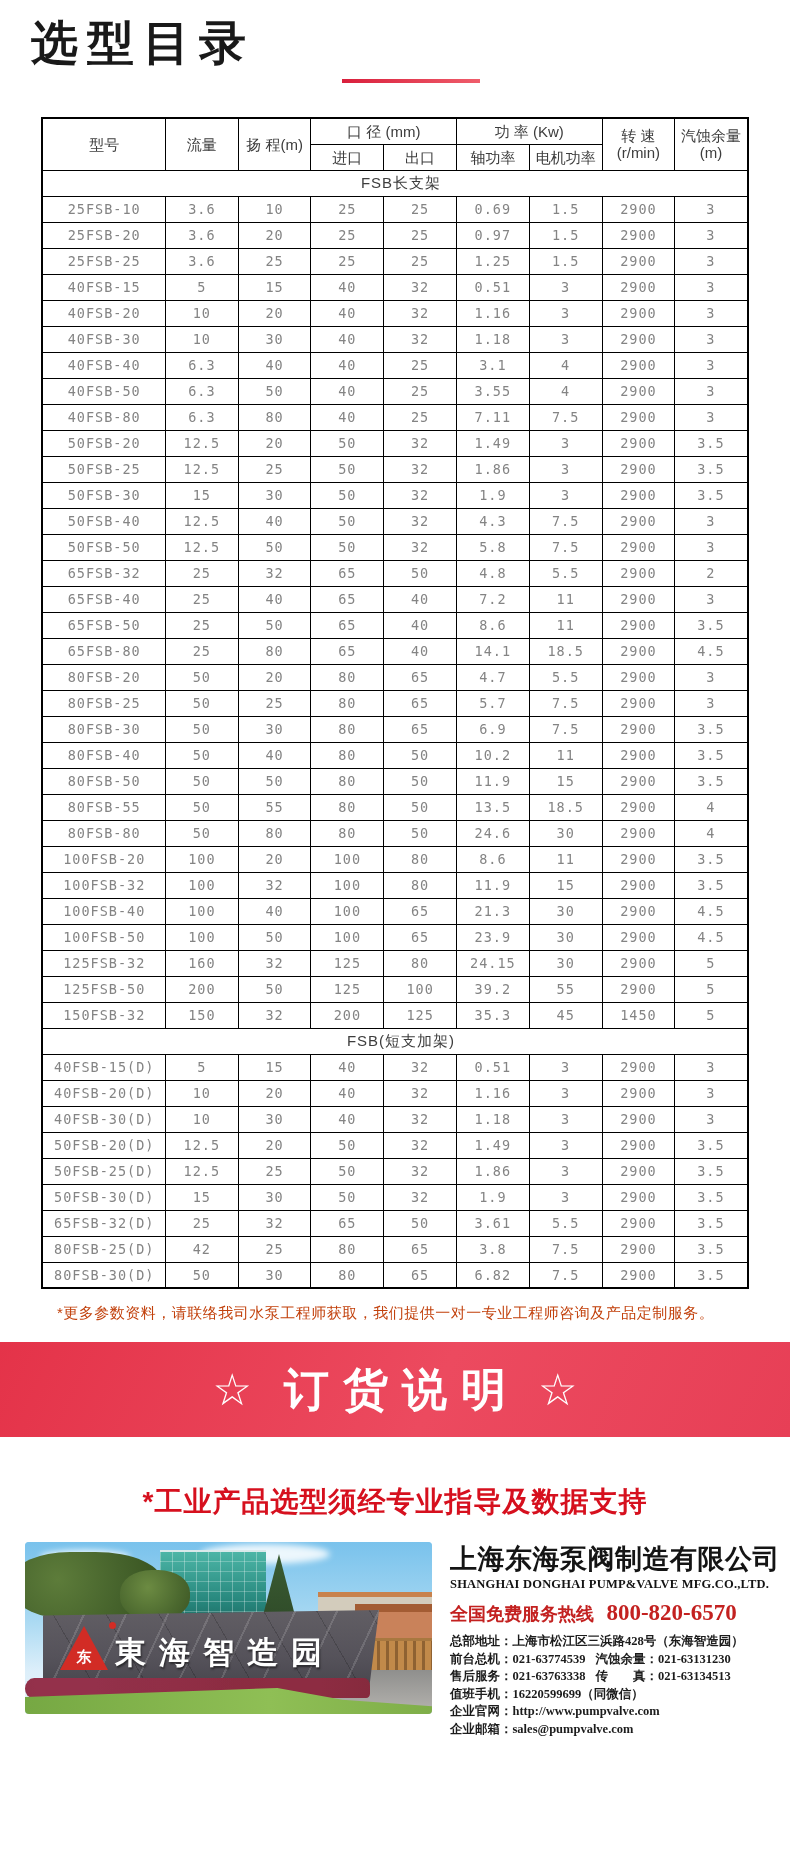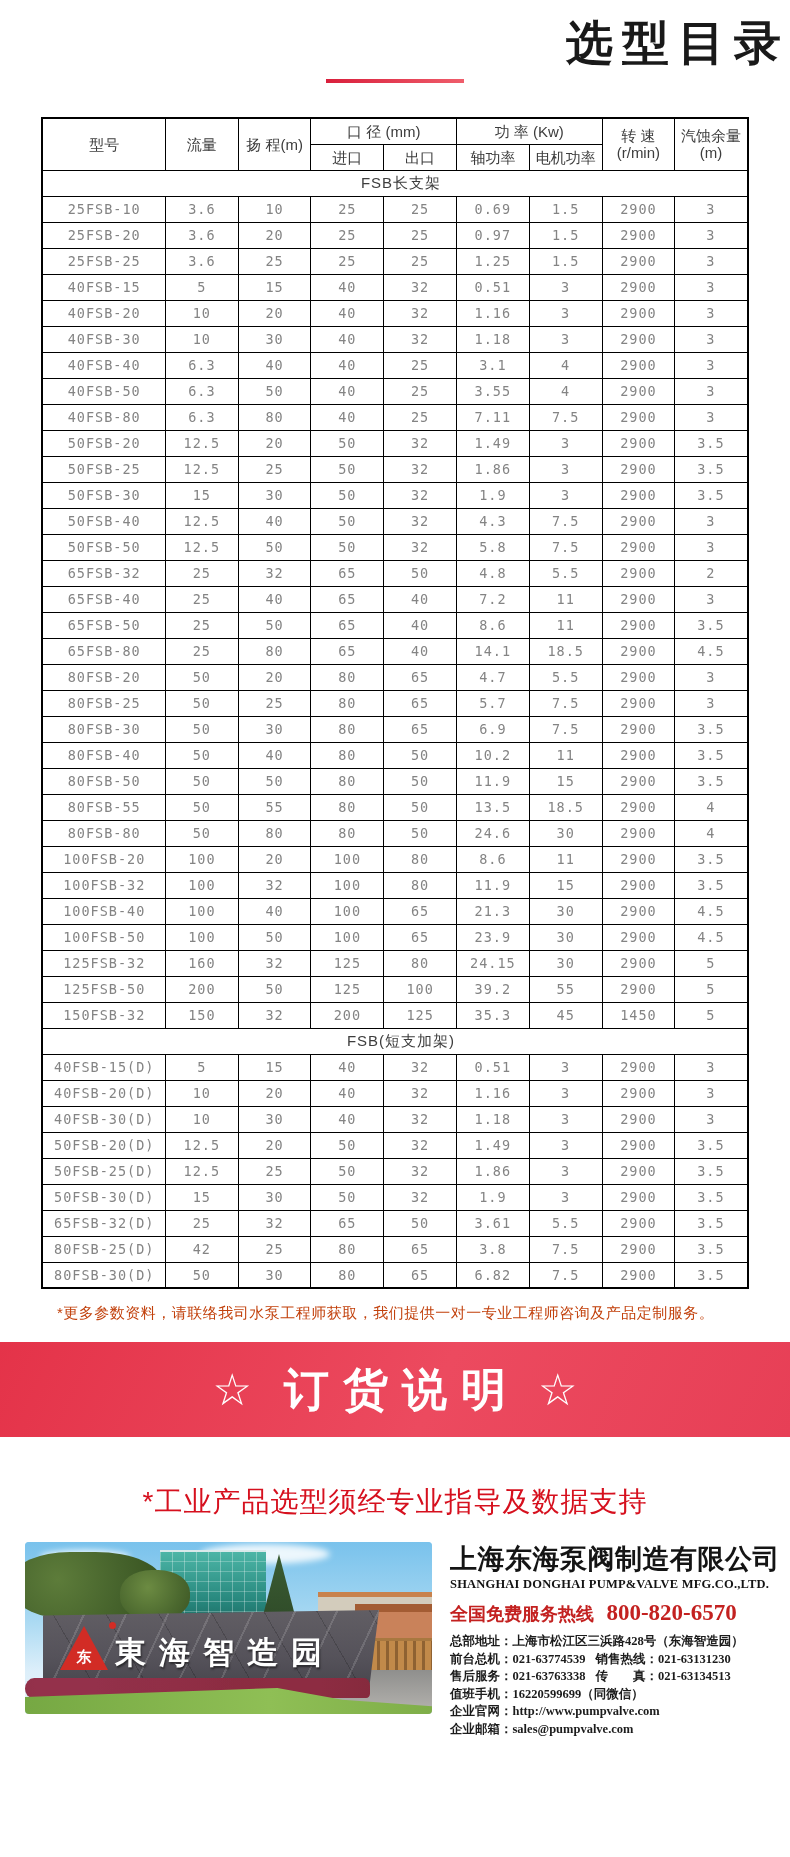--- a/index.html
+++ b/index.html
@@ -4,21 +4,21 @@
 <style>
   * { box-sizing: border-box; }
   html,body { margin:0; padding:0; }
   body {
     width:790px; height:1857px; background:#ffffff;
     font-family:"Liberation Sans", sans-serif;
     position:relative; overflow:hidden;
   }
 
   
-  .title-wrap { padding-top:14px; text-align:right; }
+  .title-wrap { padding-top:14px; text-align:left;padding-left:31px; }
   .page-title {
     font-size:47px; font-weight:900; color:#191919;
     letter-spacing:9px; line-height:58px; margin:0;
   }
   .title-underline {
     width:138px; height:4px; margin:7px auto 0;
     background:linear-gradient(90deg,#d91f3c,#ef5d6b);
   }
 
   
@@ -58,21 +58,21 @@
   }
   .order-banner .star { font-size:44px; font-weight:400; line-height:95px; }
   .order-banner .banner-text {
     font-size:45px; font-weight:900; letter-spacing:14px;
     margin:0 18px 0 32px; line-height:95px;
   }
 
   
   .slogans { margin-top:40px; text-align:center; }
   .slogan-line {
-    font-size:28px; font-weight:400; color:#d6101e;
+    font-size:28px; font-weight:700; color:#d6101e;
     line-height:49px; letter-spacing:1px; margin:0;
   }
 
   
   .footer { margin-top:16px; padding:0 24px 0 25px; display:flex; }
 
   
   .photo {
     width:407px; height:172px; position:relative; overflow:hidden;
     border-radius:4px; flex:0 0 auto; background:#9ed2f0;
@@ -705,20 +705,20 @@
 
   <div class="company-info">
     <p class="company-cn">上海东海泵阀制造有限公司</p>
     <p class="company-en">SHANGHAI DONGHAI PUMP&amp;VALVE MFG.CO.,LTD.</p>
     <div class="hotline">
       <span class="hotline-label">全国免费服务热线</span>
       <span class="hotline-number">800-820-6570</span>
     </div>
     <div class="contacts">
         <div class="contact-line"><span class="c-label">总部地址：</span><span class="c-value">上海市松江区三浜路428号（东海智造园）</span></div>
-        <div class="contact-line"><span class="c-label">前台总机：</span><span class="c-value">021-63774539</span><span class="c-label">销售热线：</span><span class="c-value">021-63131230</span></div>
+        <div class="contact-line"><span class="c-label">前台总机：</span><span class="c-value">021-63774539</span><span class="c-label">汽蚀余量：</span><span class="c-value">021-63131230</span></div>
         <div class="contact-line"><span class="c-label">售后服务：</span><span class="c-value">021-63763338</span><span class="c-label">传　　真：</span><span class="c-value">021-63134513</span></div>
         <div class="contact-line"><span class="c-label">值班手机：</span><span class="c-value">16220599699（同微信）</span></div>
         <div class="contact-line"><span class="c-label">企业官网：</span><span class="c-value">http://www.pumpvalve.com</span></div>
         <div class="contact-line"><span class="c-label">企业邮箱：</span><span class="c-value">sales@pumpvalve.com</span></div>
       </div>
   </div>
 </div>
 
 </body></html>

